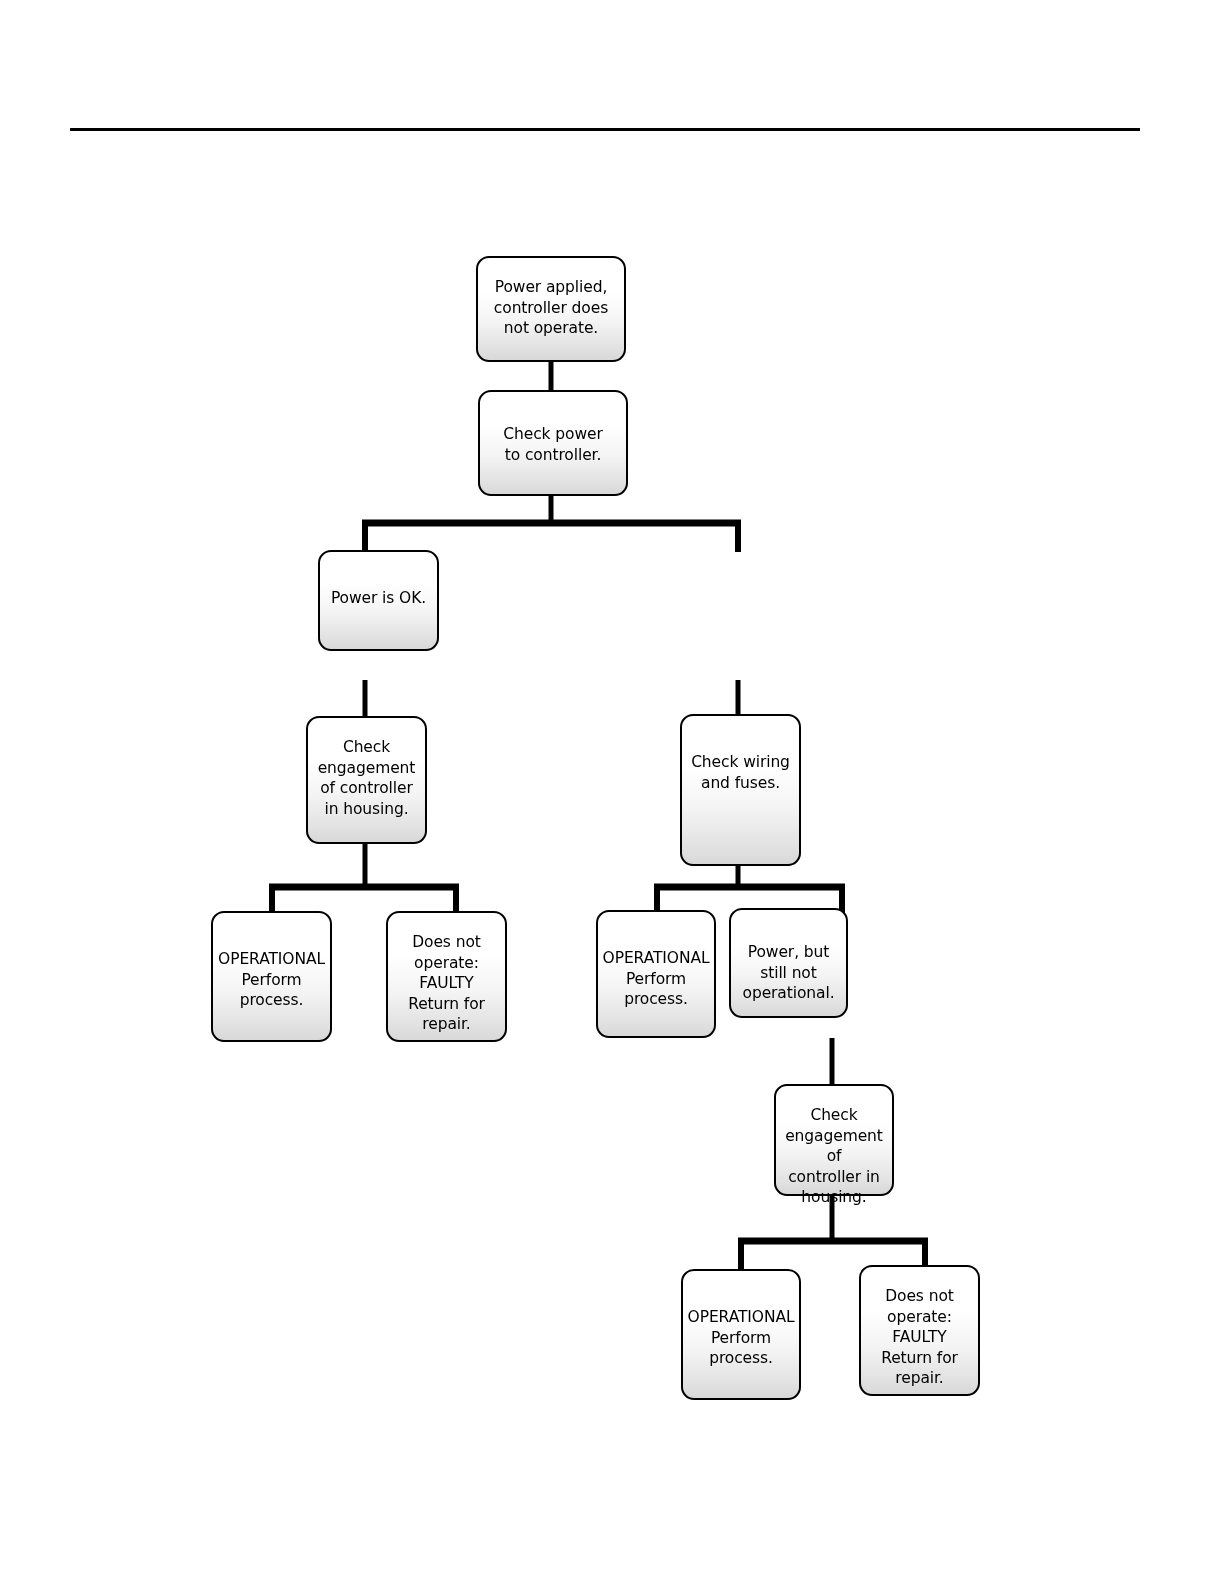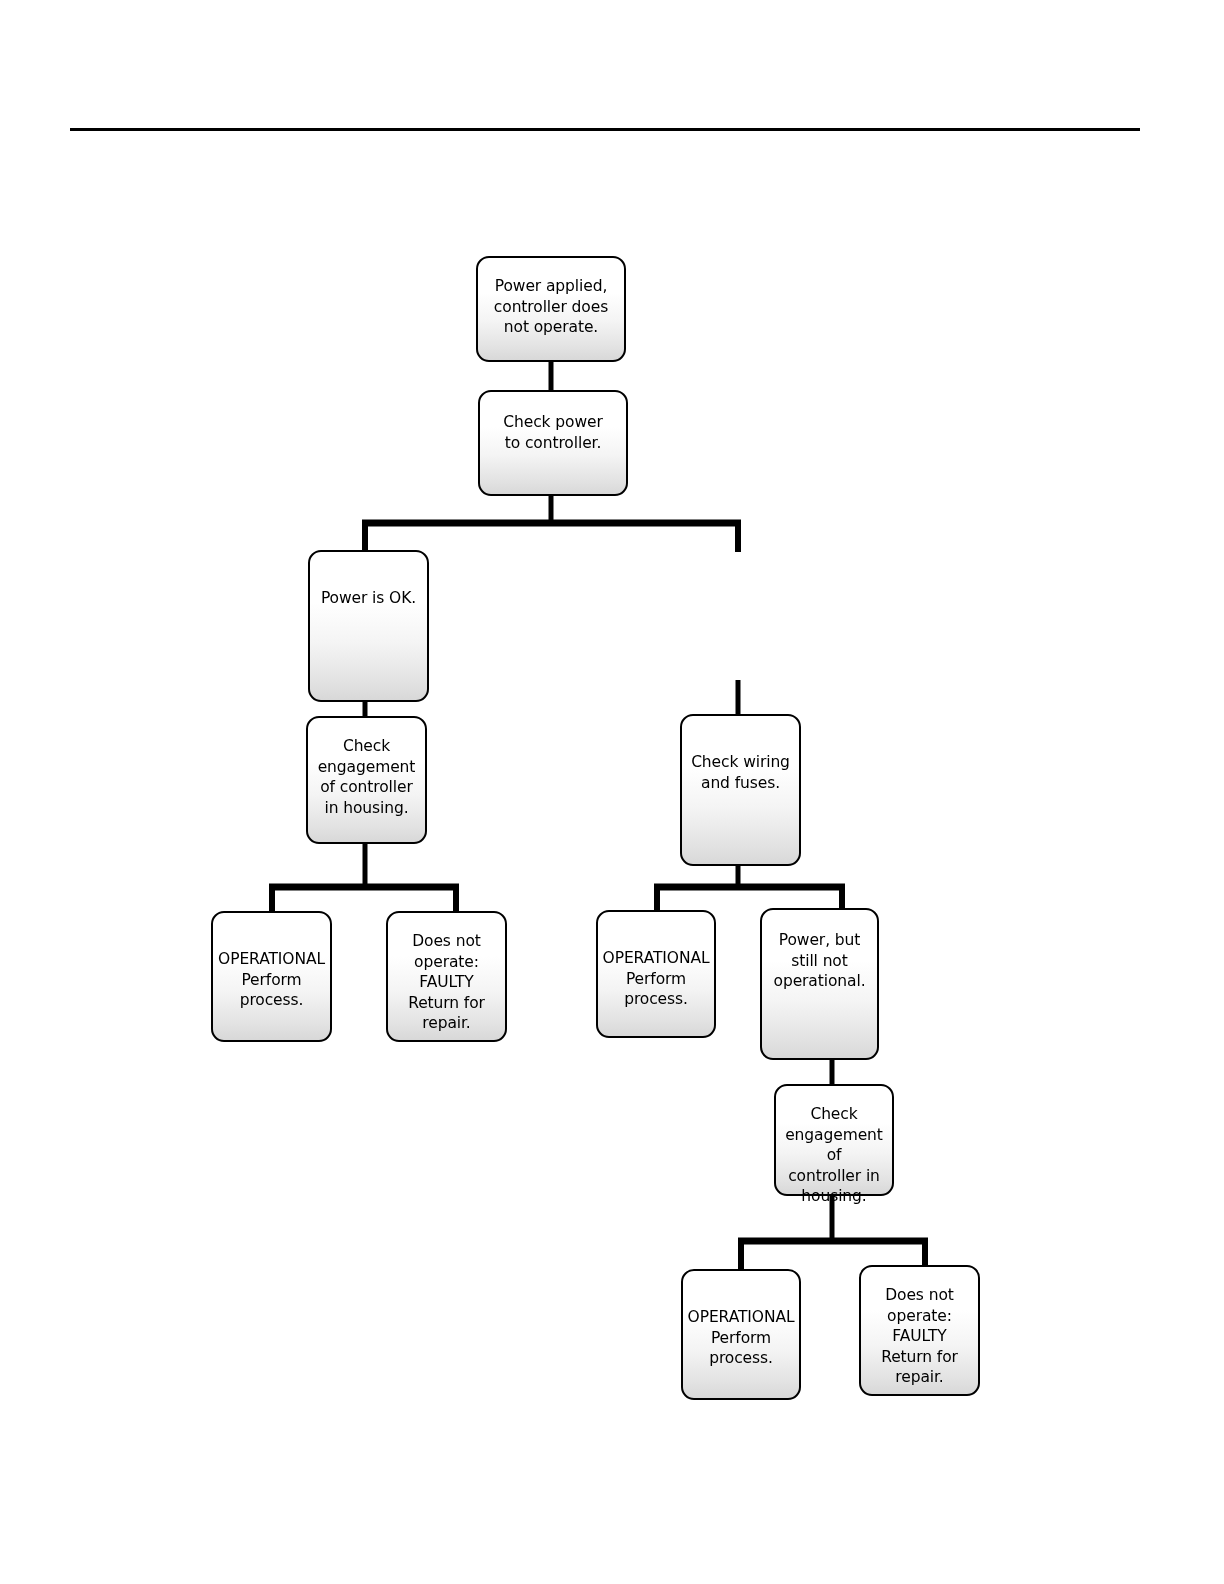--- a/index.html
+++ b/index.html
@@ -61,22 +61,22 @@
     line-height: 1.33;
     z-index: 3;
   }
   .node .label {
     display: block;
     width: 100%;
     white-space: pre-line;
     font-size: 15.5px;
     letter-spacing: -0.1px;
   }
-  .node.pad-sm .label { padding-top: 18px; }
-  .node.pad-md .label { padding-top: 20px; }
+  .node.pad-sm .label { padding-top: 4px; margin-top: 15px; }
+  .node.pad-md .label { padding-top: 32px; }
   .node.pad-lg .label { padding-top: 36px; }
 </style>
 </head>
 <body>
 
 <div class="page">
 
   <div class="header-rule"></div>
 
   <div class="flow-canvas">
@@ -118,21 +118,21 @@
       <span class="label">Power applied,
 controller does
 not operate.</span>
     </div>
 
     <div class="node pad-md" style="left:478px; top:390px; width:150px; height:106px;">
       <span class="label">Check power
 to controller.</span>
     </div>
 
-    <div class="node pad-lg" style="left:308px; top:550px; width:121px; height:152px;">
+    <div class="node pad-lg" style="left:318px; top:550px; width:121px; height:101px;">
       <span class="label">Power is OK.</span>
     </div>
 
 
     <div class="node pad-sm" style="left:306px; top:716px; width:121px; height:128px;">
       <span class="label">Check
 engagement
 of controller
 in housing.</span>
     </div>
@@ -155,21 +155,21 @@
 Return for
 repair.</span>
     </div>
 
     <div class="node pad-lg" style="left:596px; top:910px; width:120px; height:128px;">
       <span class="label">OPERATIONAL
 Perform
 process.</span>
     </div>
 
-    <div class="node pad-md" style="left:760px; top:908px; width:119px; height:152px;">
+    <div class="node pad-md" style="left:729px; top:908px; width:119px; height:110px;">
       <span class="label">Power, but
 still not
 operational.</span>
     </div>
 
     <div class="node pad-sm" style="left:774px; top:1084px; width:120px; height:112px;">
       <span class="label">Check
 engagement of
 controller in
 housing.</span>

